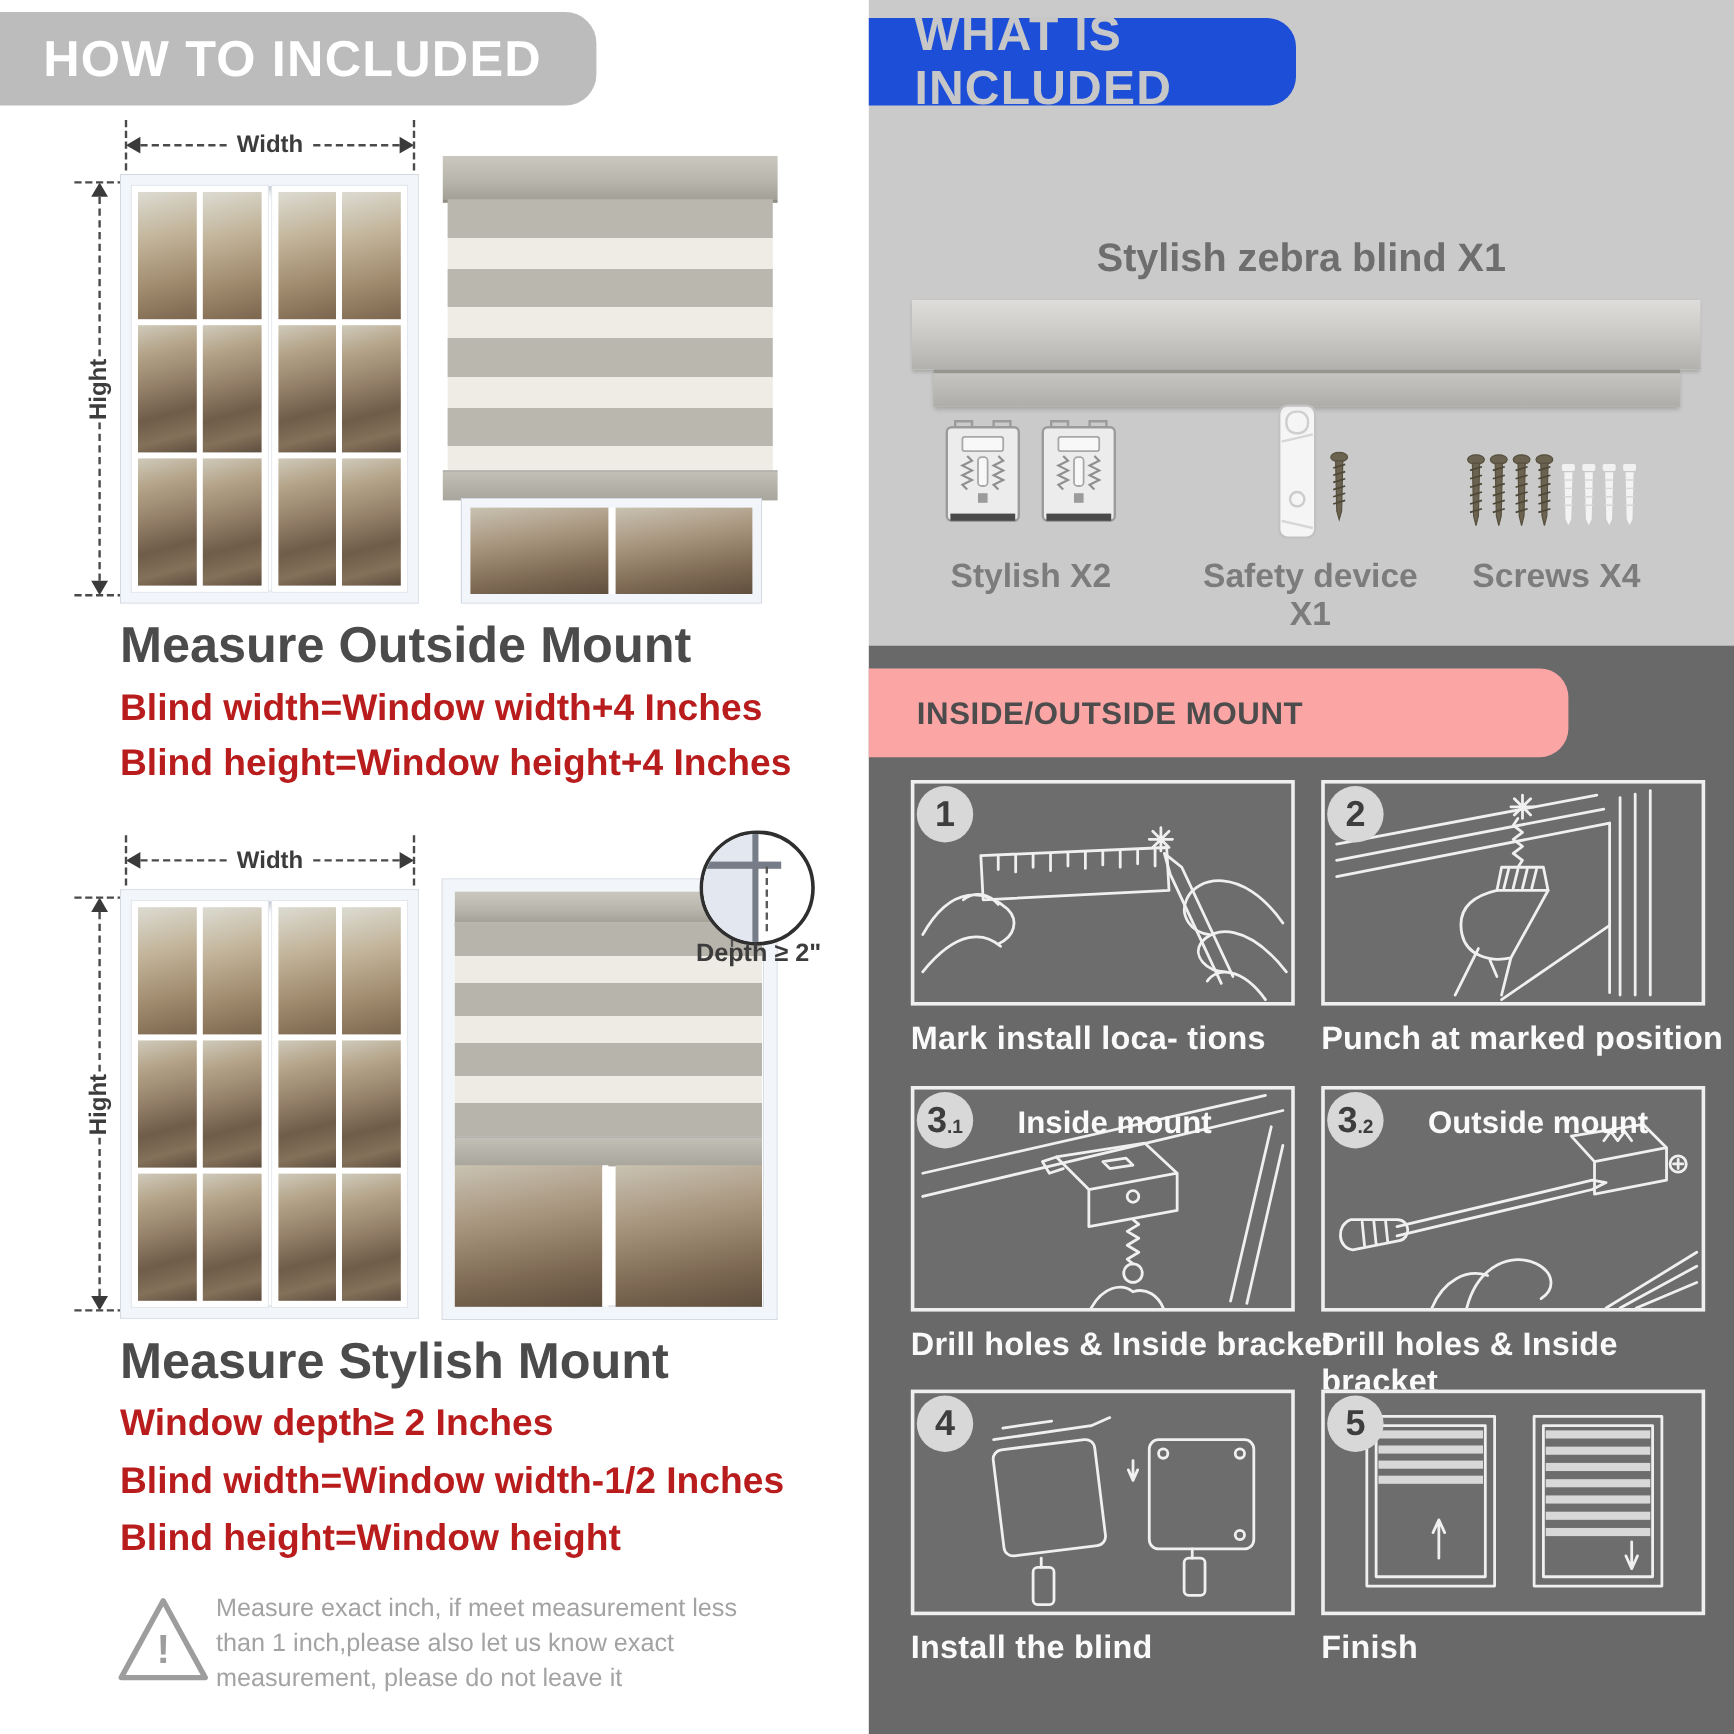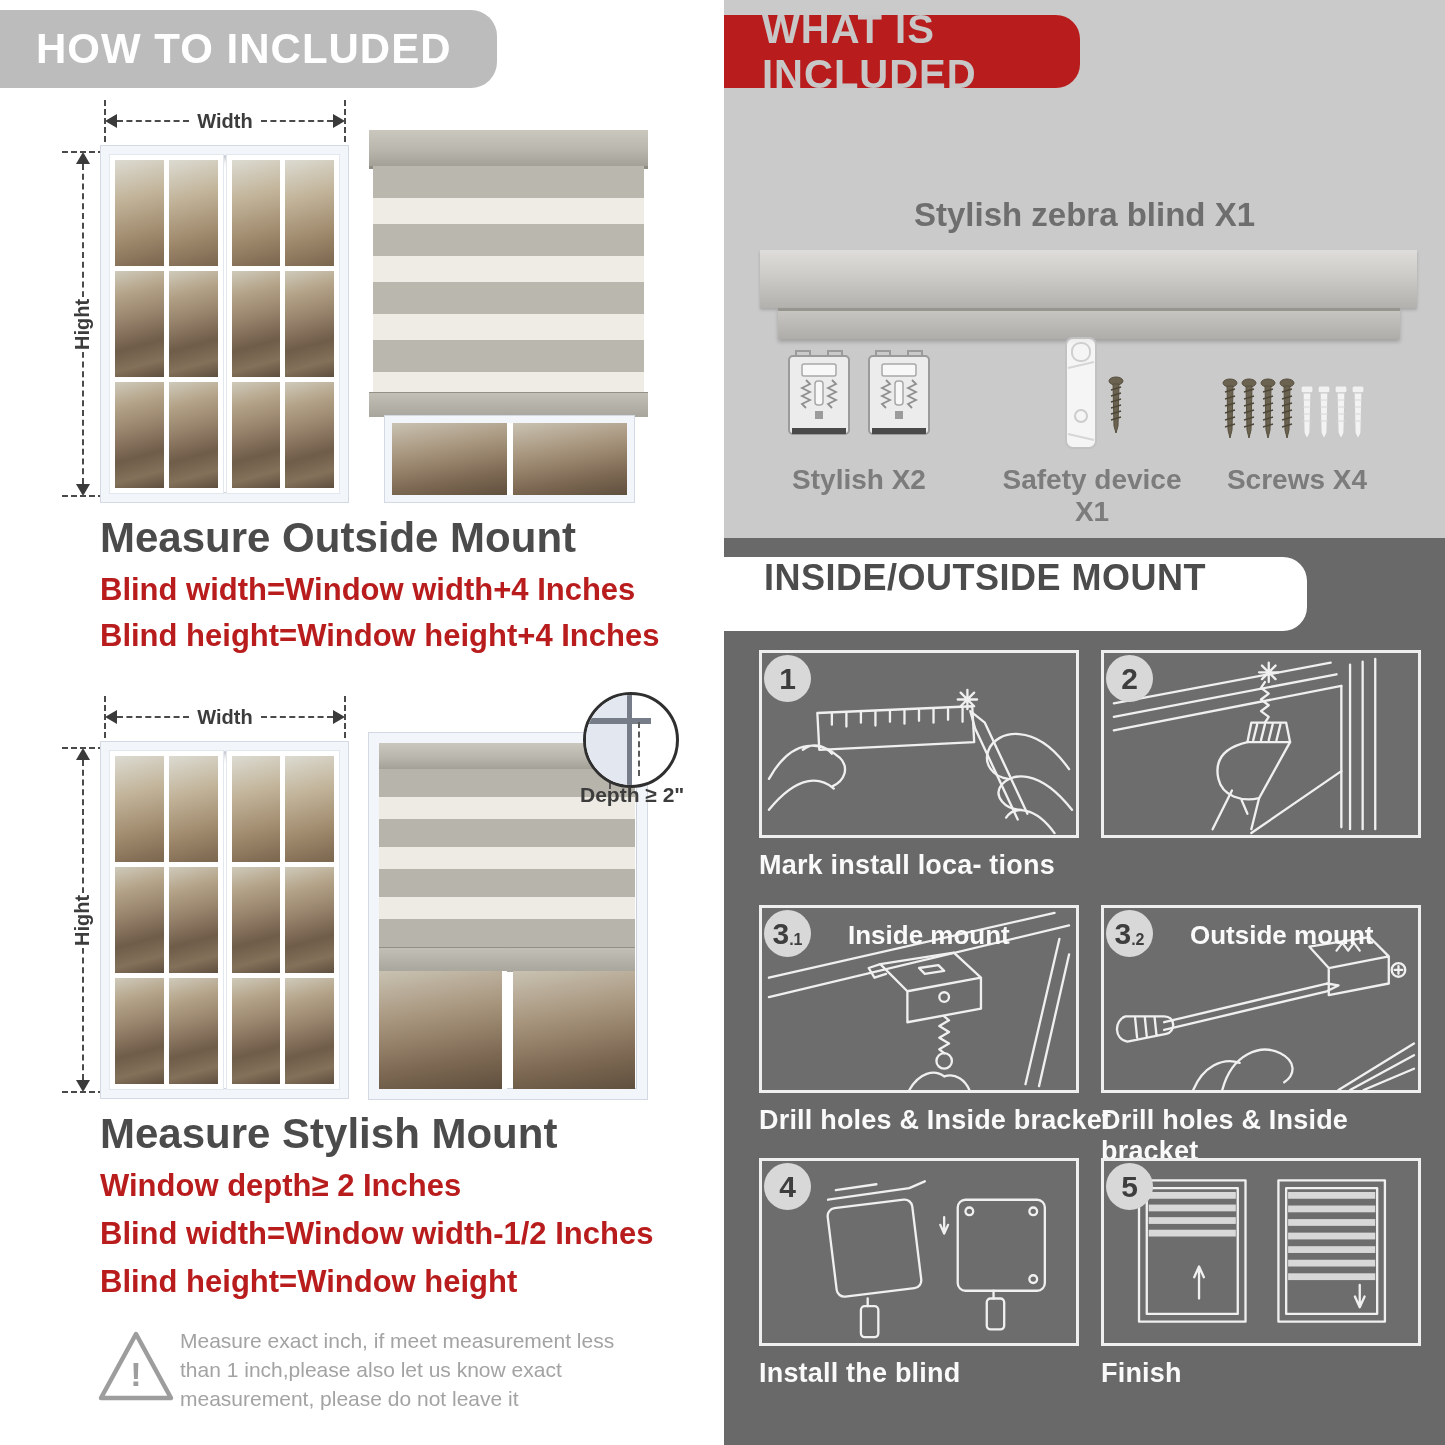--- a/index.html
+++ b/index.html
@@ -47,35 +47,35 @@
   .fabric-in{background:repeating-linear-gradient(to bottom,#b7b4ab 0 28px,#edebe3 28px 50px);}
   .callout{border:3px solid #2f2f2f;border-radius:50%;background:#fff;overflow:hidden;}
   .callout .face{position:absolute;left:0;top:0;width:46%;height:100%;background:#e3e8f0;border-right:5px solid #767c88;}
   .callout .lintel{position:absolute;left:0;top:26%;width:72%;height:6px;background:#767c88;}
   .callout .dashline{position:absolute;left:58%;top:30%;height:60%;border-left:2px dashed #5a5a5a;}
   .depth-label{font-size:21px;font-weight:700;color:#3c3c3c;}
   
   .warn-text{font-size:21px;color:#a3a3a3;line-height:1.38;}
   
   .sec-top{left:724px;top:0;width:721px;height:538px;background:#cacaca;}
-  .banner-included{position:absolute;left:0;top:15px;width:356px;height:73px;background:#b91c1c;
+  .banner-included{position:absolute;left:0;top:15px;width:356px;height:73px;background:#1d4ed8;
     border-radius:0 24px 24px 0;display:flex;align-items:center;padding-left:38px;box-sizing:border-box;
     color:#c7c7c7;font-size:40px;font-weight:700;letter-spacing:1px;}
   .product-label{position:absolute;left:0;top:196px;width:100%;text-align:center;
     font-size:33px;font-weight:700;color:#6e6e6e;}
   .rail-bar{position:absolute;left:36px;top:250px;width:657px;height:58px;
     background:linear-gradient(to bottom,#dedddb 0%,#cccbc7 45%,#b2b1ad 100%);box-shadow:0 2px 3px rgba(0,0,0,.18);}
   .rail-lip{position:absolute;left:54px;top:308px;width:622px;height:28px;
     background:linear-gradient(to bottom,#c6c5c1 0%,#aeadA9 100%);border-top:3px solid #97968e;box-shadow:0 3px 4px rgba(0,0,0,.2);}
   .item-label{position:absolute;font-size:28px;font-weight:700;color:#7c7c7c;text-align:center;}
   
   .sec-dark{left:724px;top:538px;width:721px;height:907px;background:#696969;}
-  .banner-mount{position:absolute;left:0;top:19px;width:583px;height:74px;background:#ffffff;
-    border-radius:0 24px 24px 0;display:flex;align-items:flex-start;padding-left:40px;box-sizing:border-box;
-    color:#4c4c4c;font-size:36px;font-weight:700;letter-spacing:.5px;}
+  .banner-mount{position:absolute;left:0;top:19px;width:583px;height:74px;background:#fca5a5;
+    border-radius:0 24px 24px 0;display:flex;align-items:center;padding-left:40px;box-sizing:border-box;
+    color:#4c4c4c;font-size:26px;font-weight:700;letter-spacing:.5px;}
   .panel{position:absolute;width:320px;height:188px;background:#6d6d6d;border:3px solid #efefef;box-sizing:border-box;}
   .badge{position:absolute;left:2px;top:2px;width:47px;height:47px;border-radius:50%;background:#d8d8d8;
     color:#3e3e3e;font-size:30px;font-weight:700;display:flex;align-items:center;justify-content:center;}
   .badge .sub{font-size:16px;margin-top:12px;}
   .panel-title{position:absolute;left:62px;top:12px;color:#fafafa;font-size:26px;font-weight:700;margin-left:24px;}
   .caption{position:absolute;color:#fafafa;font-size:27px;font-weight:700;letter-spacing:.2px;}
   .lineart{position:absolute;left:0;top:0;width:100%;height:100%;}
   .lineart path,.lineart rect,.lineart circle,.lineart line{stroke:#f0f0f0;stroke-width:2.4;fill:none;stroke-linecap:round;stroke-linejoin:round;}
   .lineart .fillbar{fill:#e3e3e3;stroke:none;opacity:.9;}
 </style>
@@ -331,20 +331,21 @@
         <path d="M164 30 l-4 6 l8 6 l-8 6 l8 6 l-8 6 l8 6 l-4 6"></path>
         <path d="M150 72 L186 72 L190 92 L146 92 Z M156 74 l-4 16 M164 74 l-4 16 M172 74 l-4 16 M180 74 l-4 16"></path>
         <path d="M146 92 C120 98 112 112 116 130 C120 148 140 154 158 150 L190 92"></path>
         <path d="M130 142 L110 182 M158 150 L150 182 M140 152 l6 14"></path>
       </svg>
       <div class="badge">
           <span>2</span>
           <span class="sub"></span>
         </div>
     </div>
+    <div class="caption" style="left:377px;top:312px;">Punch at  marked position</div>
 
     <div class="panel" style="left:35px;top:367px;">
       <svg class="lineart" viewBox="0 0 320 188">
         <path d="M5 92 L315 18 M5 72 L300 5"></path>
         <path d="M270 182 L305 32 M284 184 L315 48"></path>
         <path d="M120 58 L196 46 L224 72 L148 86 Z M148 86 L224 72 L224 104 L148 118 Z"></path>
         <path d="M120 58 l-12 4 l6 10 l12 -4 M160 62 l20 -3 l6 6 l-20 3 Z"></path>
         <circle cx="186" cy="92" r="5"></circle>
         <path d="M186 150 l-5 -4 l10 -6 l-10 -6 l10 -6 l-10 -6 l10 -6 l-5 -4"></path>
         <circle cx="186" cy="158" r="8"></circle>

